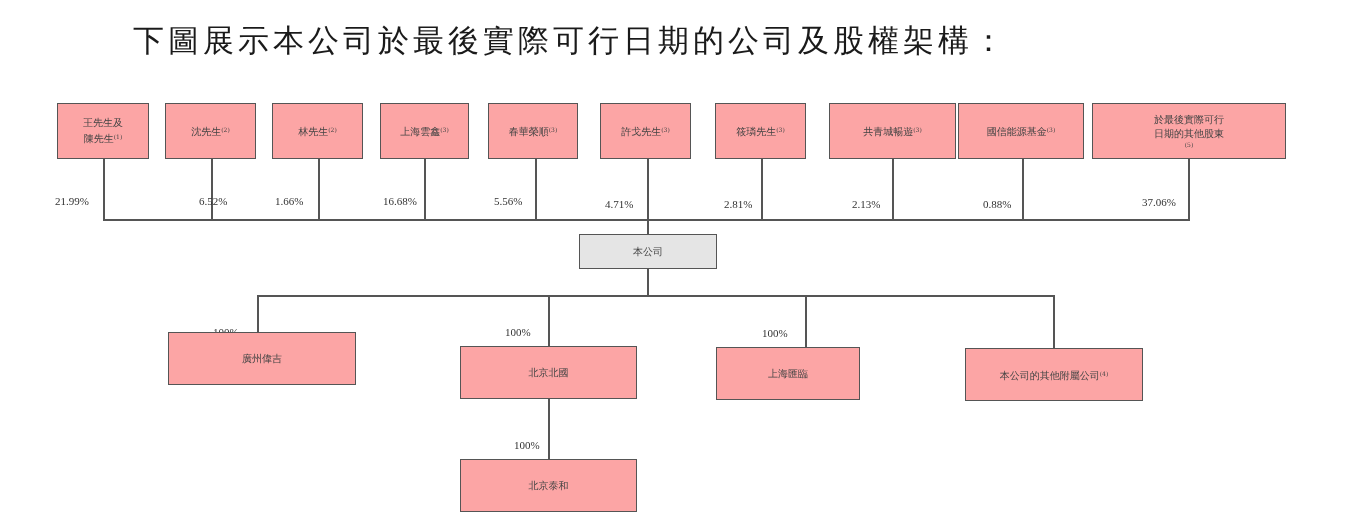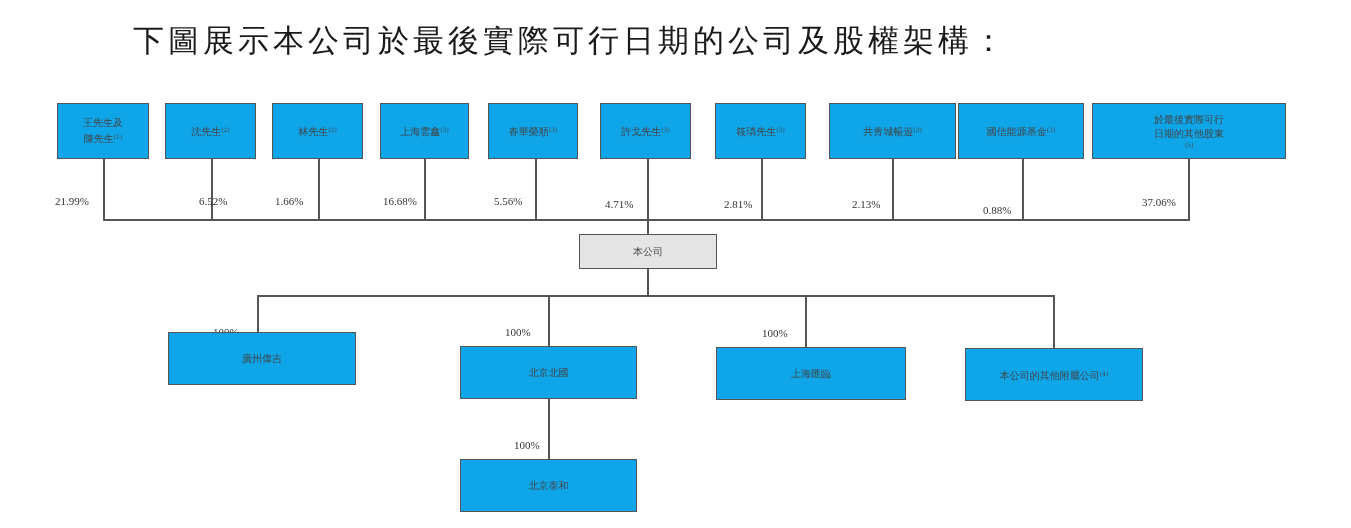--- a/index.html
+++ b/index.html
@@ -1,20 +1,20 @@
 <!DOCTYPE html>
 <html><head>
 <meta charset="utf-8">
 <style>
   html, body { margin:0; padding:0; background:#ffffff; }
   body { width:1351px; height:528px; position:relative; overflow:hidden;
          font-family:"DejaVu Serif","Liberation Serif",serif; color:#333; }
   .title { position:absolute; left:133px; top:20px; font-size:31px; letter-spacing:4px;
            color:#1a1a1a; white-space:nowrap; font-family:"DejaVu Serif","Liberation Serif",serif; }
-  .box { position:absolute; box-sizing:border-box; border:1.5px solid #555; background:#0ea5e9;
+  .box { position:absolute; box-sizing:border-box; border:1.5px solid #555; background:#fca5a5;
          display:flex; align-items:center; justify-content:center; text-align:center;
          font-size:10px; line-height:14px; color:#444; }
   .box.company { background:#e5e5e5; }
   .box sup { font-size:6px; vertical-align:3px; }
   .box .fn { display:block; font-size:6px; line-height:8px; }
   .line { position:absolute; background:#555; }
   .pct { position:absolute; font-size:11px; color:#333; white-space:nowrap;
          font-family:"Liberation Serif","DejaVu Serif",serif; }
 </style>
 </head>
@@ -69,21 +69,21 @@
 <div class="line" style="left:103px;top:219px;width:1087px;height:1.5px;"></div>
 
 <div class="pct" style="left:55px;top:195px;">21.99%</div>
 <div class="pct" style="left:168px;top:195px;margin-left:31px;">6.52%</div>
 <div class="pct" style="left:275px;top:195px;">1.66%</div>
 <div class="pct" style="left:375px;top:195px;margin-left:8px;">16.68%</div>
 <div class="pct" style="left:494px;top:195px;">5.56%</div>
 <div class="pct" style="left:605px;top:198px;">4.71%</div>
 <div class="pct" style="left:724px;top:198px;text-align:center;">2.81%</div>
 <div class="pct" style="left:852px;top:198px;">2.13%</div>
-<div class="pct" style="left:983px;top:204px;">0.88%</div>
+<div class="pct" style="left:983px;top:198px;">0.88%</div>
 <div class="pct" style="left:1142px;top:196px;">37.06%</div>
 
 <div class="box company" style="left:579px;top:234px;width:138px;height:35px;">
   <span>本公司</span>
 </div>
 
 <div class="line" style="left:647px;top:269px;width:1.5px;height:27px;"></div>
 <div class="line" style="left:257px;top:295px;width:797px;height:1.5px;"></div>
 <div class="line" style="left:257px;top:295px;width:1.5px;height:53px;"></div>
 <div class="line" style="left:548px;top:295px;width:1.5px;height:53px;"></div>
@@ -93,21 +93,21 @@
 <div class="pct" style="left:213px;top:326px;">100%</div>
 <div class="pct" style="left:505px;top:326px;">100%</div>
 <div class="pct" style="left:762px;top:327px;">100%</div>
 
 <div class="box" style="left:168px;top:332px;width:188px;height:53px;">
   <span>廣州偉吉</span>
 </div>
 <div class="box" style="left:460px;top:346px;width:177px;height:53px;">
   <span>北京北國</span>
 </div>
-<div class="box" style="left:716px;top:347px;width:190px;height:53px;">
+<div class="box" style="left:716px;top:347px;width:144px;height:53px;">
   <span>上海匯臨</span>
 </div>
 <div class="box" style="left:965px;top:348px;width:178px;height:53px;">
   <div><span>本公司的其他附屬公司</span><sup>(4)</sup></div>
 </div>
 
 <div class="line" style="left:548px;top:399px;width:1.5px;height:61px;"></div>
 <div class="pct" style="left:514px;top:439px;">100%</div>
 <div class="box" style="left:460px;top:459px;width:177px;height:53px;">
   <span>北京泰和</span>

